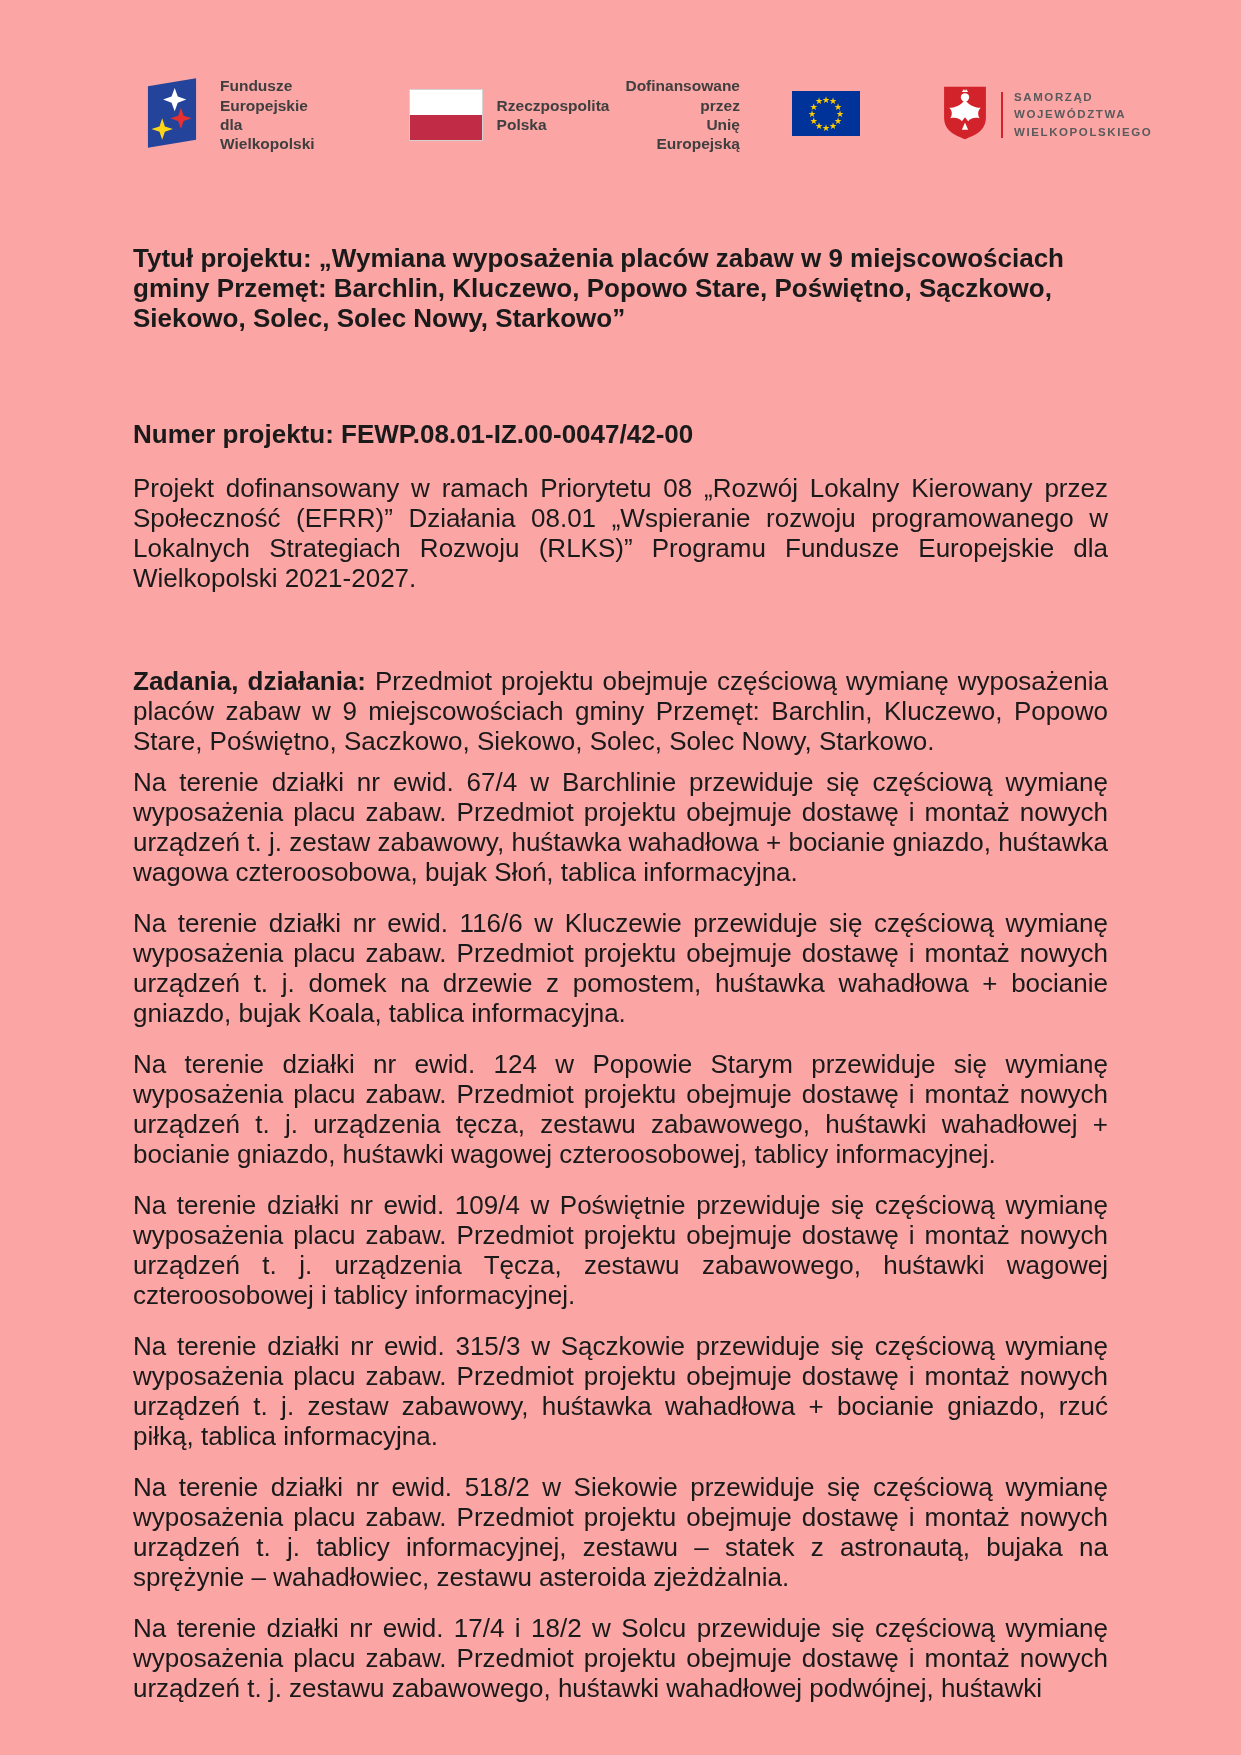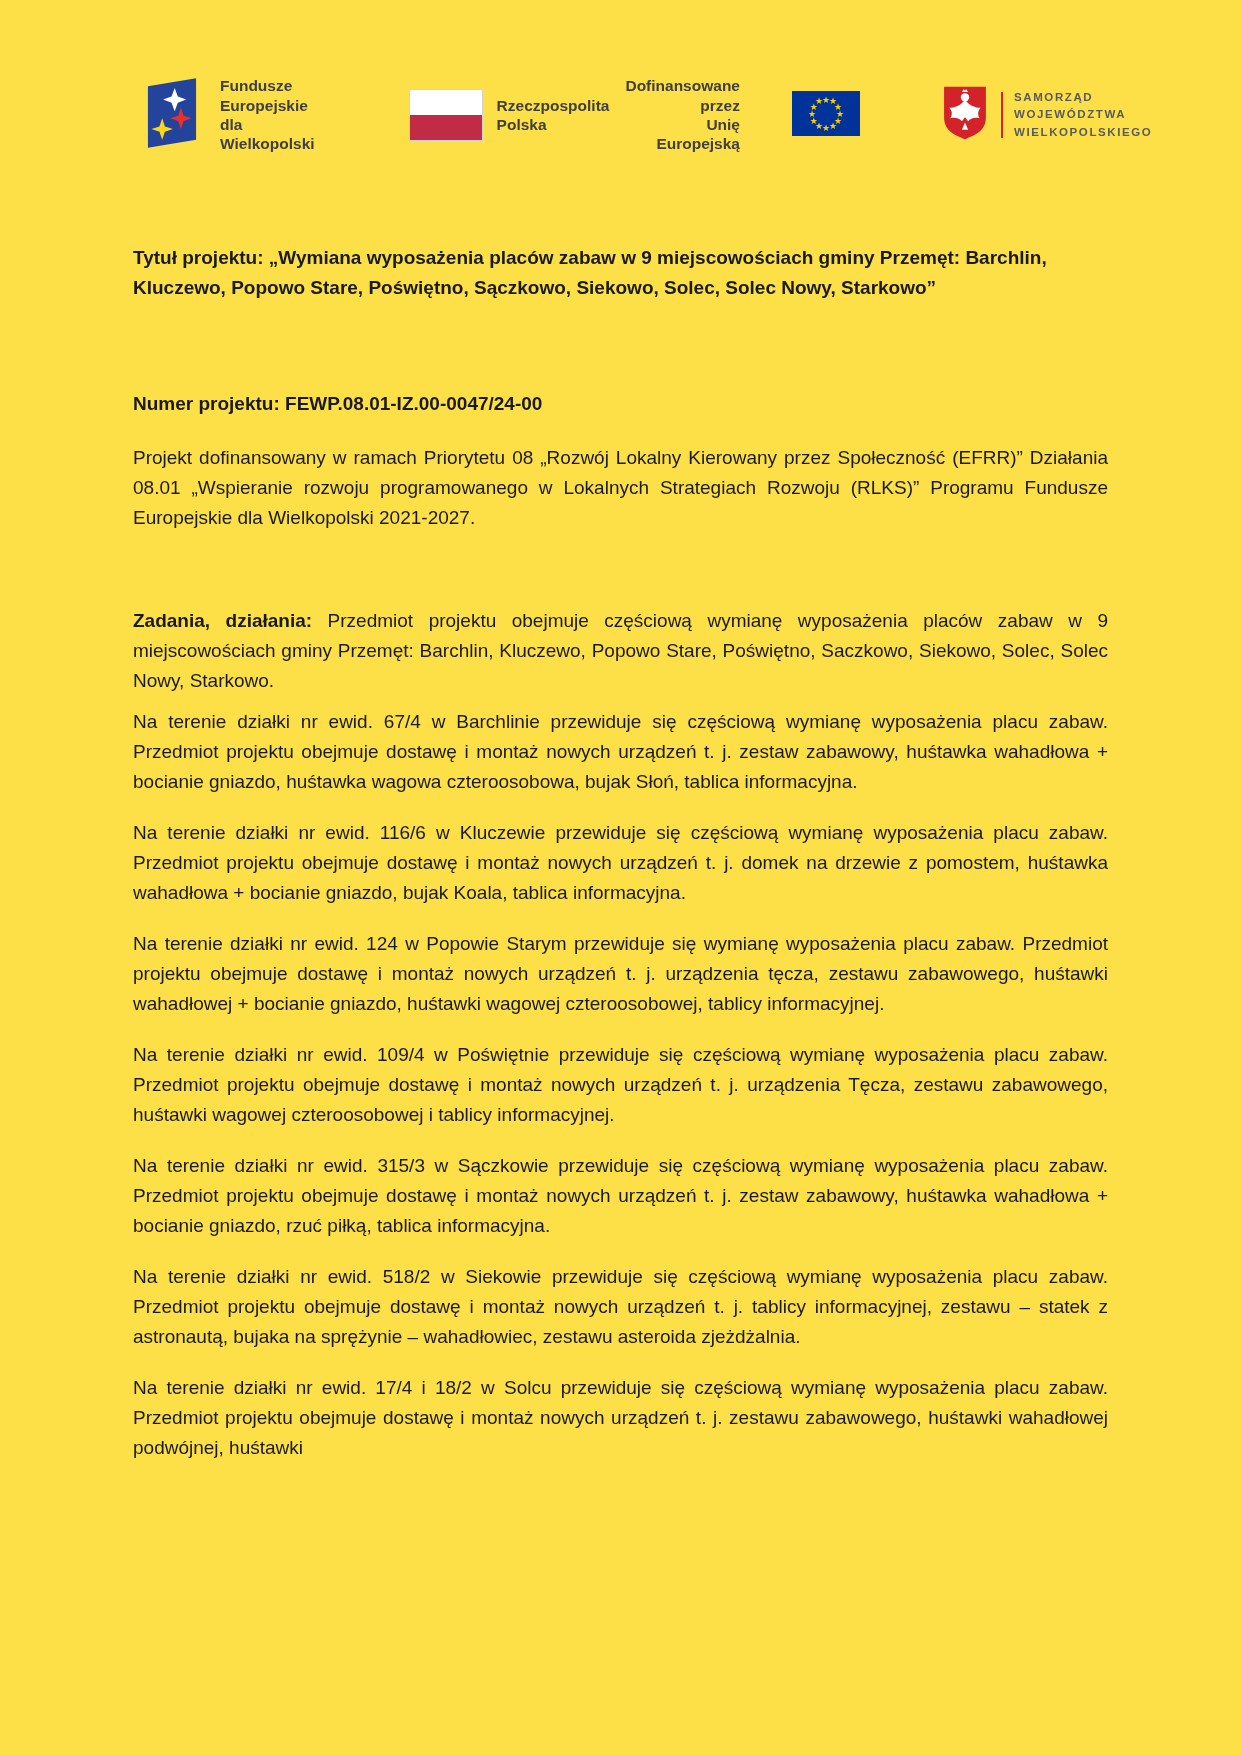--- a/index.html
+++ b/index.html
@@ -2,21 +2,21 @@
 <html lang="pl"><head>
 <meta charset="utf-8">
 <style>
   * { margin: 0; padding: 0; box-sizing: border-box; }
   html, body { background: #ffffff; }
   .page {
     position: relative;
     width: 1241px;
     height: 1755px;
     margin: 0 auto;
-    background: #fde047;
+    background: #fca5a5;
     overflow: hidden;
     font-family: "Liberation Sans", "DejaVu Sans", sans-serif;
     color: #1a1a1a;
     padding: 75px 133px 0 133px;
   }
 
   
   .logo-row {
     display: flex;
     align-items: center;
@@ -58,21 +58,21 @@
     font-size: 11.5px;
     font-weight: 700;
     letter-spacing: 1.6px;
     color: #595a5c;
     line-height: 1.5;
     white-space: pre-line;
   }
 
   
   .doc {
-    font-size: 19px;
+    font-size: 26px;
     line-height: 30px;
   }
   .doc-title {
     margin-top: 88px;
     font-weight: 700;
     text-align: left;
   }
   .doc-numer {
     margin-top: 86px;
     font-weight: 700;
@@ -152,21 +152,21 @@
       <span class="samorzad-label">SAMORZĄD
 WOJEWÓDZTWA
 WIELKOPOLSKIEGO</span>
     </div>
   </div>
 
   <div class="doc">
 
     <p class="doc-title"><span class="lead">Tytuł projektu:</span><span> „Wymiana wyposażenia placów zabaw w 9 miejscowościach gminy Przemęt: Barchlin, Kluczewo, Popowo Stare, Poświętno, Sączkowo, Siekowo, Solec, Solec Nowy, Starkowo”</span></p>
 
-    <p class="doc-numer"><span class="lead">Numer projektu:</span><span class="lead"> FEWP.08.01-IZ.00-0047/24-00</span></p>
+    <p class="doc-numer"><span class="lead">Numer projektu:</span><span class="lead"> FEWP.08.01-IZ.00-0047/42-00</span></p>
 
     <p class="doc-intro">Projekt dofinansowany w ramach Priorytetu 08 „Rozwój Lokalny Kierowany przez Społeczność (EFRR)” Działania 08.01 „Wspieranie rozwoju programowanego w Lokalnych Strategiach Rozwoju (RLKS)” Programu Fundusze Europejskie dla Wielkopolski 2021-2027.</p>
 
     <p class="doc-zadania"><span class="lead">Zadania, działania:</span><span> Przedmiot projektu obejmuje częściową wymianę wyposażenia placów zabaw w 9 miejscowościach gminy Przemęt: Barchlin, Kluczewo, Popowo Stare, Poświętno, Saczkowo, Siekowo, Solec, Solec Nowy, Starkowo.</span></p>
 
     <div class="locations">
       <p class="para">Na terenie działki nr ewid. 67/4 w Barchlinie przewiduje się częściową wymianę wyposażenia placu zabaw. Przedmiot projektu obejmuje dostawę i montaż nowych urządzeń t. j. zestaw zabawowy, huśtawka wahadłowa + bocianie gniazdo, huśtawka wagowa czteroosobowa, bujak Słoń, tablica informacyjna.</p>
       <p class="para">Na terenie działki nr ewid. 116/6 w Kluczewie przewiduje się częściową wymianę wyposażenia placu zabaw. Przedmiot projektu obejmuje dostawę i montaż nowych urządzeń t. j. domek na drzewie z pomostem, huśtawka wahadłowa + bocianie gniazdo, bujak Koala, tablica informacyjna.</p>
       <p class="para">Na terenie działki nr ewid. 124 w Popowie Starym przewiduje się wymianę wyposażenia placu zabaw. Przedmiot projektu obejmuje dostawę i montaż nowych urządzeń t. j. urządzenia tęcza, zestawu zabawowego, huśtawki wahadłowej + bocianie gniazdo, huśtawki wagowej czteroosobowej, tablicy informacyjnej.</p>
       <p class="para">Na terenie działki nr ewid. 109/4 w Poświętnie przewiduje się częściową wymianę wyposażenia placu zabaw. Przedmiot projektu obejmuje dostawę i montaż nowych urządzeń t. j. urządzenia Tęcza, zestawu zabawowego, huśtawki wagowej czteroosobowej i tablicy informacyjnej.</p>

